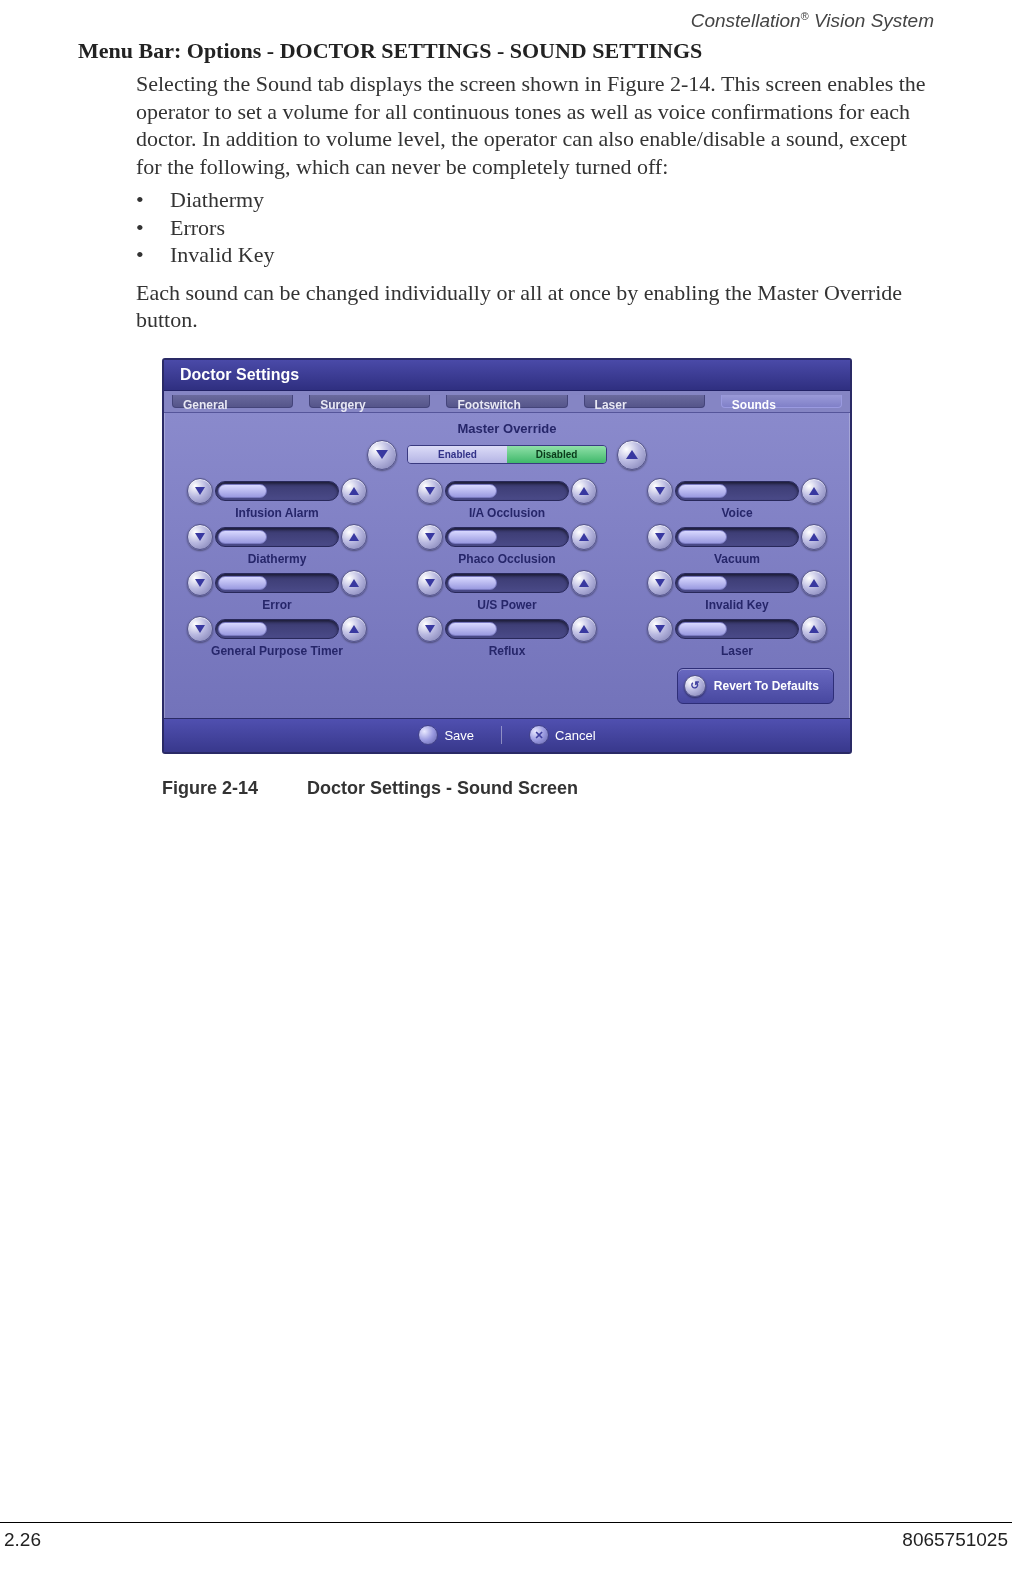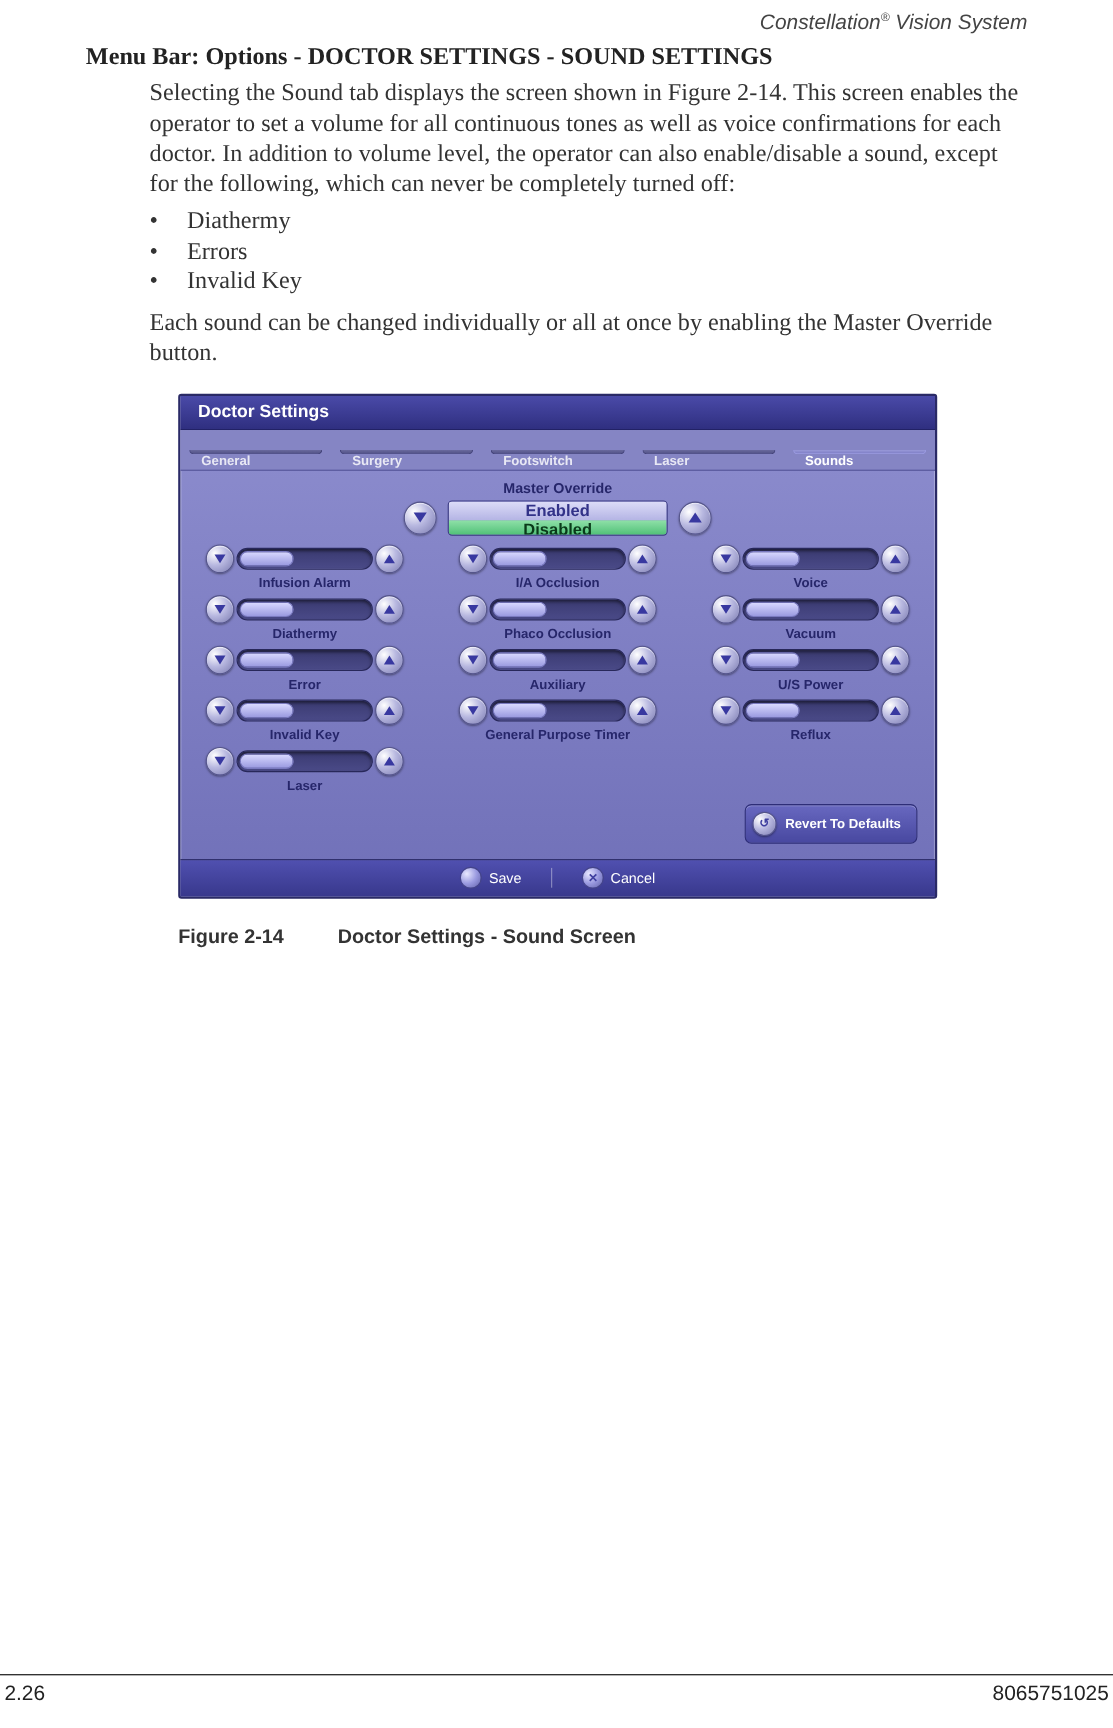--- a/index.html
+++ b/index.html
@@ -68,21 +68,21 @@
   .panel-title {
     color: #fff;
     font-weight: bold;
     font-size: 16px;
     padding: 6px 16px;
     background: linear-gradient(#4a4aa8, #2f2f80);
     border-bottom: 1px solid #222266;
   }
   .tabbar {
     display: flex;
-    padding: 18px 8px;
+    padding: 4px 8px;
     gap: 16px;
     height: 22px;
     align-items: stretch;
     background: #8585c4;
     border-bottom: 1px solid #55559a;
   }
   .tab {
     flex: 1;
     background: linear-gradient(#6a6a9e, #55558a);
     color: #e8e8f4;
@@ -130,27 +130,26 @@
   .arrow {
     width: 0; height: 0;
     border-left: 6px solid transparent;
     border-right: 6px solid transparent;
     border-bottom: 9px solid #3838a0;
   }
   .arrow.down { transform: rotate(180deg); }
   .toggle {
     display: flex;
     width: 200px;
-    height: 32px;
+    height: 19px;
     border-radius: 4px;
     overflow: hidden;
     border: 1px solid #3a3a80;
-    font-size: 15px;
-    font-weight: bold;
-    flex-direction: column;
+    font-size: 10px;
+    font-weight: bold;
   }
   .toggle > div {
     flex: 1;
     display: flex;
     align-items: center;
     justify-content: center;
   }
   .toggle .enabled {
     background: linear-gradient(#dcdcf8, #b4b4e4);
     color: #323288;
@@ -417,34 +416,20 @@
                   <div class="arrow down"></div>
                 </div>
                 <div class="track">
                   <div class="fill"></div>
                 </div>
                 <div class="round-btn">
                   <div class="arrow"></div>
                 </div>
               </div>
               <div class="snd-label">Error</div>
-            </div>
-            <div class="snd">
-              <div class="slider-row">
-                <div class="round-btn">
-                  <div class="arrow down"></div>
-                </div>
-                <div class="track">
-                  <div class="fill"></div>
-                </div>
-                <div class="round-btn">
-                  <div class="arrow"></div>
-                </div>
-              </div>
-              <div class="snd-label">Auxiliary</div>
             </div>
             <div class="snd">
               <div class="slider-row">
                 <div class="round-btn">
                   <div class="arrow down"></div>
                 </div>
                 <div class="track">
                   <div class="fill"></div>
                 </div>
                 <div class="round-btn">

